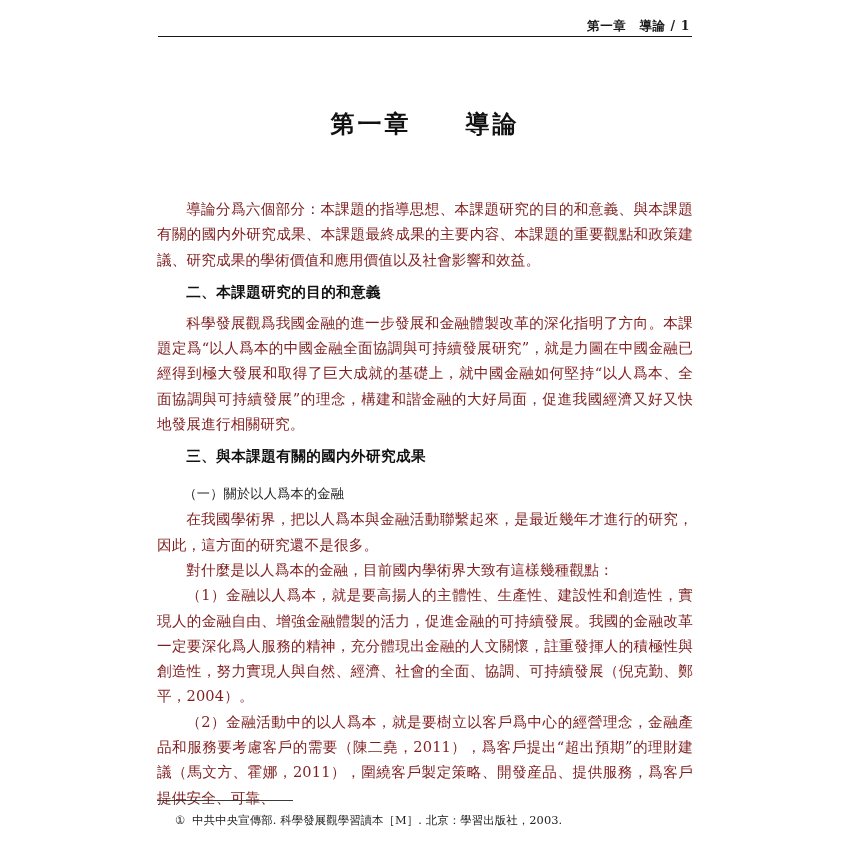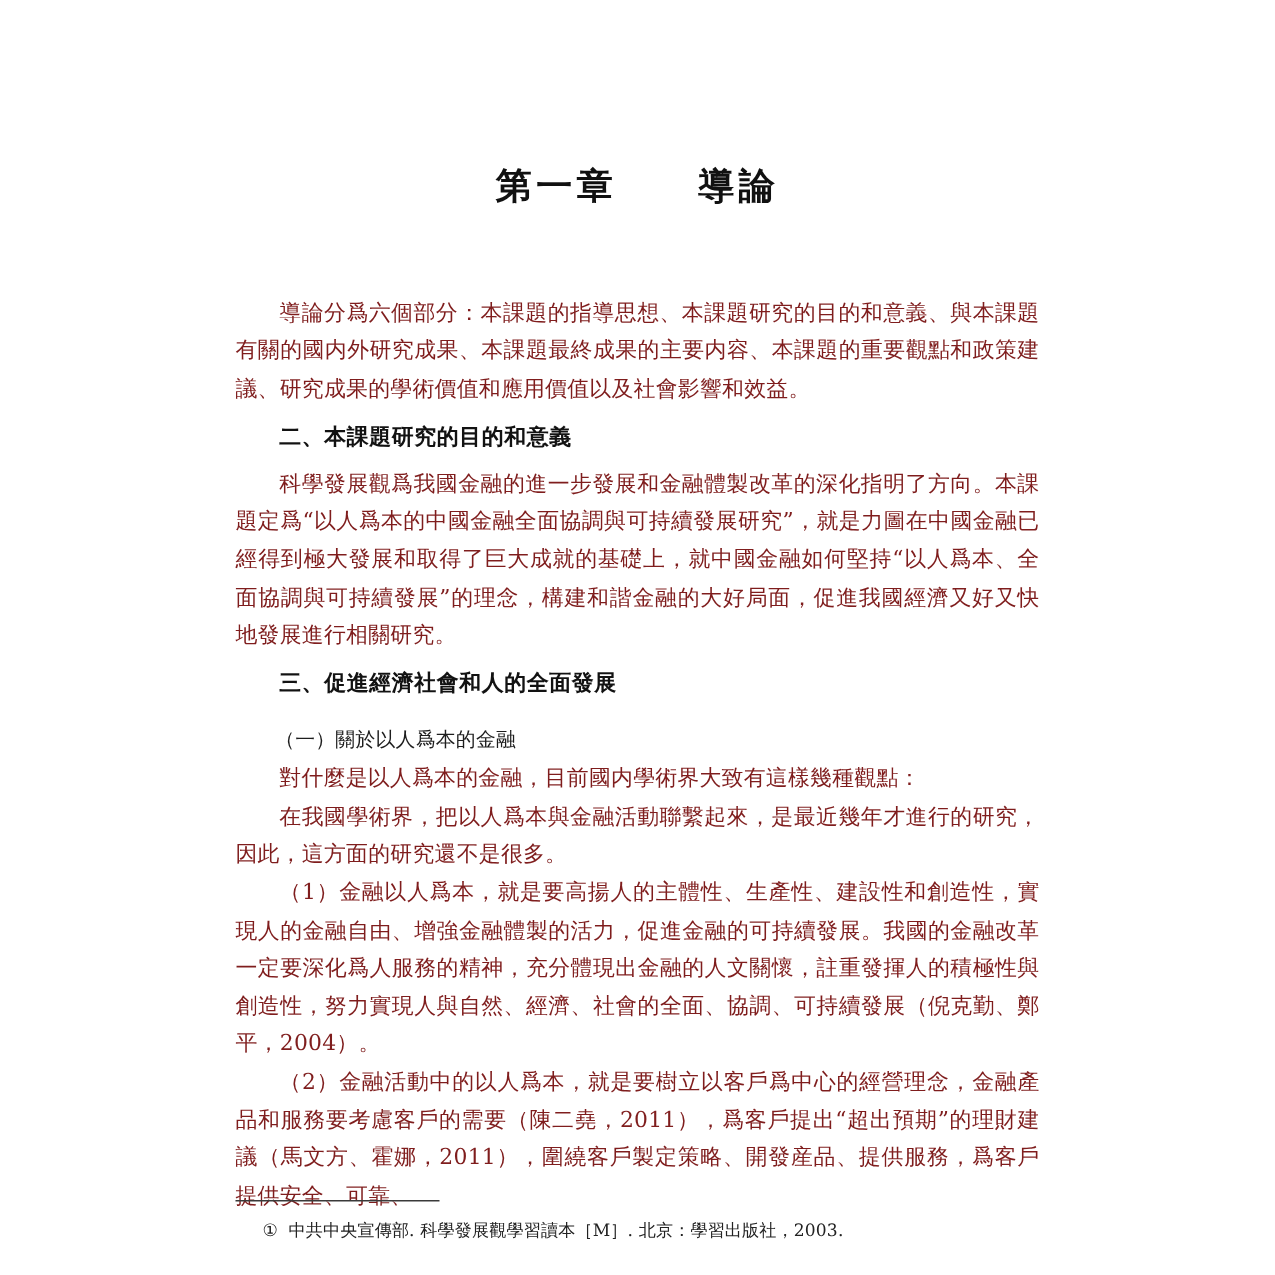--- a/index.html
+++ b/index.html
@@ -134,35 +134,39 @@
   }
   .footnote-item .fn-marker {
     margin-right: 7px;
   }
 </style>
 </head>
 <body>
 
 <div class="page">
 
+  <div class="header-zone">
+    <div class="header-text">第一章　導論 / 1</div>
+    <div class="header-rule"></div>
+  </div>
 
   <div class="chapter-title">第一章　　導論</div>
 
   <div class="body-col">
 
     <p class="para">導論分爲六個部分：本課題的指導思想、本課題研究的目的和意義、與本課題有關的國内外研究成果、本課題最終成果的主要内容、本課題的重要觀點和政策建議、研究成果的學術價值和應用價值以及社會影響和效益。</p>
 
 
     <h2 class="sec-head">二、本課題研究的目的和意義</h2>
     <p class="para">科學發展觀爲我國金融的進一步發展和金融體製改革的深化指明了方向。本課題定爲“以人爲本的中國金融全面協調與可持續發展研究”，就是力圖在中國金融已經得到極大發展和取得了巨大成就的基礎上，就中國金融如何堅持“以人爲本、全面協調與可持續發展”的理念，構建和諧金融的大好局面，促進我國經濟又好又快地發展進行相關研究。</p>
 
-    <h2 class="sec-head">三、促進經濟社會和人的全面發展</h2>
+    <h2 class="sec-head">三、與本課題有關的國内外研究成果</h2>
     <h3 class="subsec-head">（一）關於以人爲本的金融</h3>
+    <p class="para">在我國學術界，把以人爲本與金融活動聯繫起來，是最近幾年才進行的研究，因此，這方面的研究還不是很多。</p>
     <p class="para">對什麼是以人爲本的金融，目前國内學術界大致有這樣幾種觀點：</p>
-    <p class="para">在我國學術界，把以人爲本與金融活動聯繫起來，是最近幾年才進行的研究，因此，這方面的研究還不是很多。</p>
     <p class="para">（1）金融以人爲本，就是要高揚人的主體性、生產性、建設性和創造性，實現人的金融自由、增強金融體製的活力，促進金融的可持續發展。我國的金融改革一定要深化爲人服務的精神，充分體現出金融的人文關懷，註重發揮人的積極性與創造性，努力實現人與自然、經濟、社會的全面、協調、可持續發展（倪克勤、鄭平，2004）。</p>
     <p class="para">（2）金融活動中的以人爲本，就是要樹立以客戶爲中心的經營理念，金融產品和服務要考慮客戶的需要（陳二堯，2011），爲客戶提出“超出預期”的理財建議（馬文方、霍娜，2011），圍繞客戶製定策略、開發産品、提供服務，爲客戶提供安全、可靠、</p>
   </div>
 
   <div class="footnote-zone">
     <div class="footnote-rule"></div>
     <div class="footnote-item"><span class="fn-marker">①</span><span>中共中央宣傳部. 科學發展觀學習讀本［M］. 北京：學習出版社，2003.</span></div>
   </div>
 
 </div>

